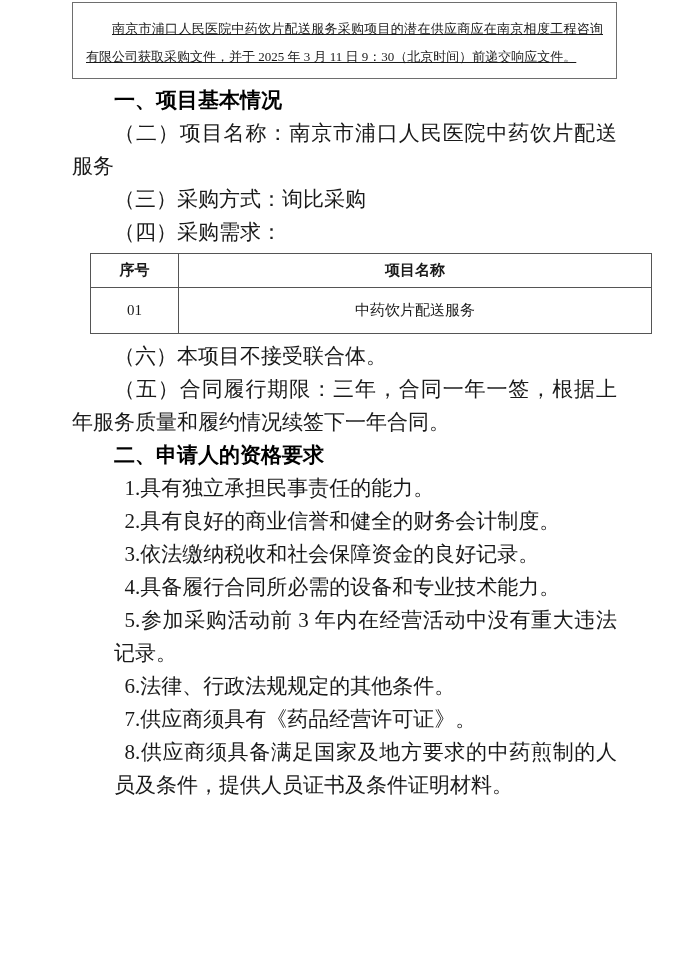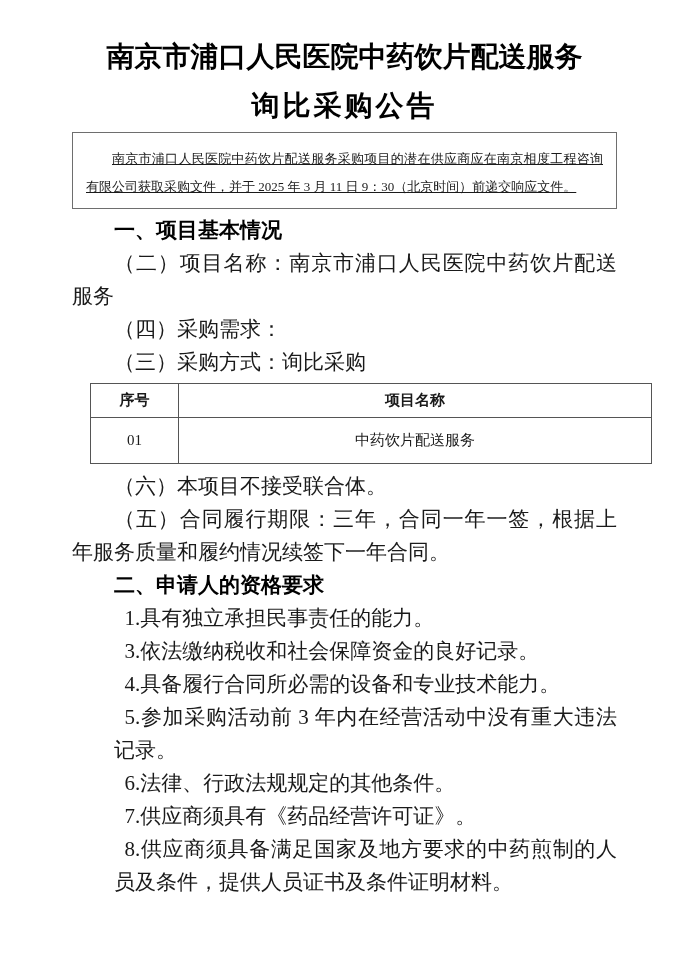--- a/index.html
+++ b/index.html
@@ -81,35 +81,31 @@
   }
   table.req-table th { font-weight: bold; height: 33px; }
   table.req-table td { font-weight: normal; height: 45px; }
   .col-seq { width: 88px; }
 </style>
 </head>
 <body>
 
 <div class="page">
 
-  <div class="doc-title">
-    <div class="line1">南京市浦口人民医院中药饮片配送服务</div>
-    <div class="line2">询比采购公告</div>
-  </div>
 
   <div class="overview-box">
     <p class="overview-paragraph">南京市浦口人民医院中药饮片配送服务采购项目的潜在供应商应在南京相度工程咨询有限公司获取采购文件，并于 2025 年 3 月 11 日 9：30（北京时间）前递交响应文件。</p>
   </div>
 
   <div class="content">
 
     <p class="doc-line sec-heading first indent2">一、项目基本情况</p>
     <p class="doc-line indent2">（二）项目名称：南京市浦口人民医院中药饮片配送服务</p>
+    <p class="doc-line indent2">（三）采购方式：询比采购</p>
     <p class="doc-line indent2">（四）采购需求：</p>
-    <p class="doc-line indent2">（三）采购方式：询比采购</p>
 
     <table class="req-table">
       <colgroup>
         <col class="col-seq">
         <col>
       </colgroup>
       <thead>
         <tr>
           <th>序号</th>
           <th>项目名称</th>
@@ -121,20 +117,21 @@
           <td>中药饮片配送服务</td>
         </tr>
       </tbody>
     </table>
 
     <p class="doc-line indent2">（六）本项目不接受联合体。</p>
     <p class="doc-line indent2">（五）合同履行期限：三年，合同一年一签，根据上年服务质量和履约情况续签下一年合同。</p>
 
     <p class="doc-line sec-heading indent2">二、申请人的资格要求</p>
     <p class="doc-line req-item">1.具有独立承担民事责任的能力。</p>
+    <p class="doc-line req-item">2.具有良好的商业信誉和健全的财务会计制度。</p>
     <p class="doc-line req-item">3.依法缴纳税收和社会保障资金的良好记录。</p>
     <p class="doc-line req-item">4.具备履行合同所必需的设备和专业技术能力。</p>
     <p class="doc-line req-item">5.参加采购活动前 3 年内在经营活动中没有重大违法记录。</p>
     <p class="doc-line req-item">6.法律、行政法规规定的其他条件。</p>
     <p class="doc-line req-item">7.供应商须具有《药品经营许可证》。</p>
     <p class="doc-line req-item">8.供应商须具备满足国家及地方要求的中药煎制的人员及条件，提供人员证书及条件证明材料。</p>
 
   </div>
 </div>
 

